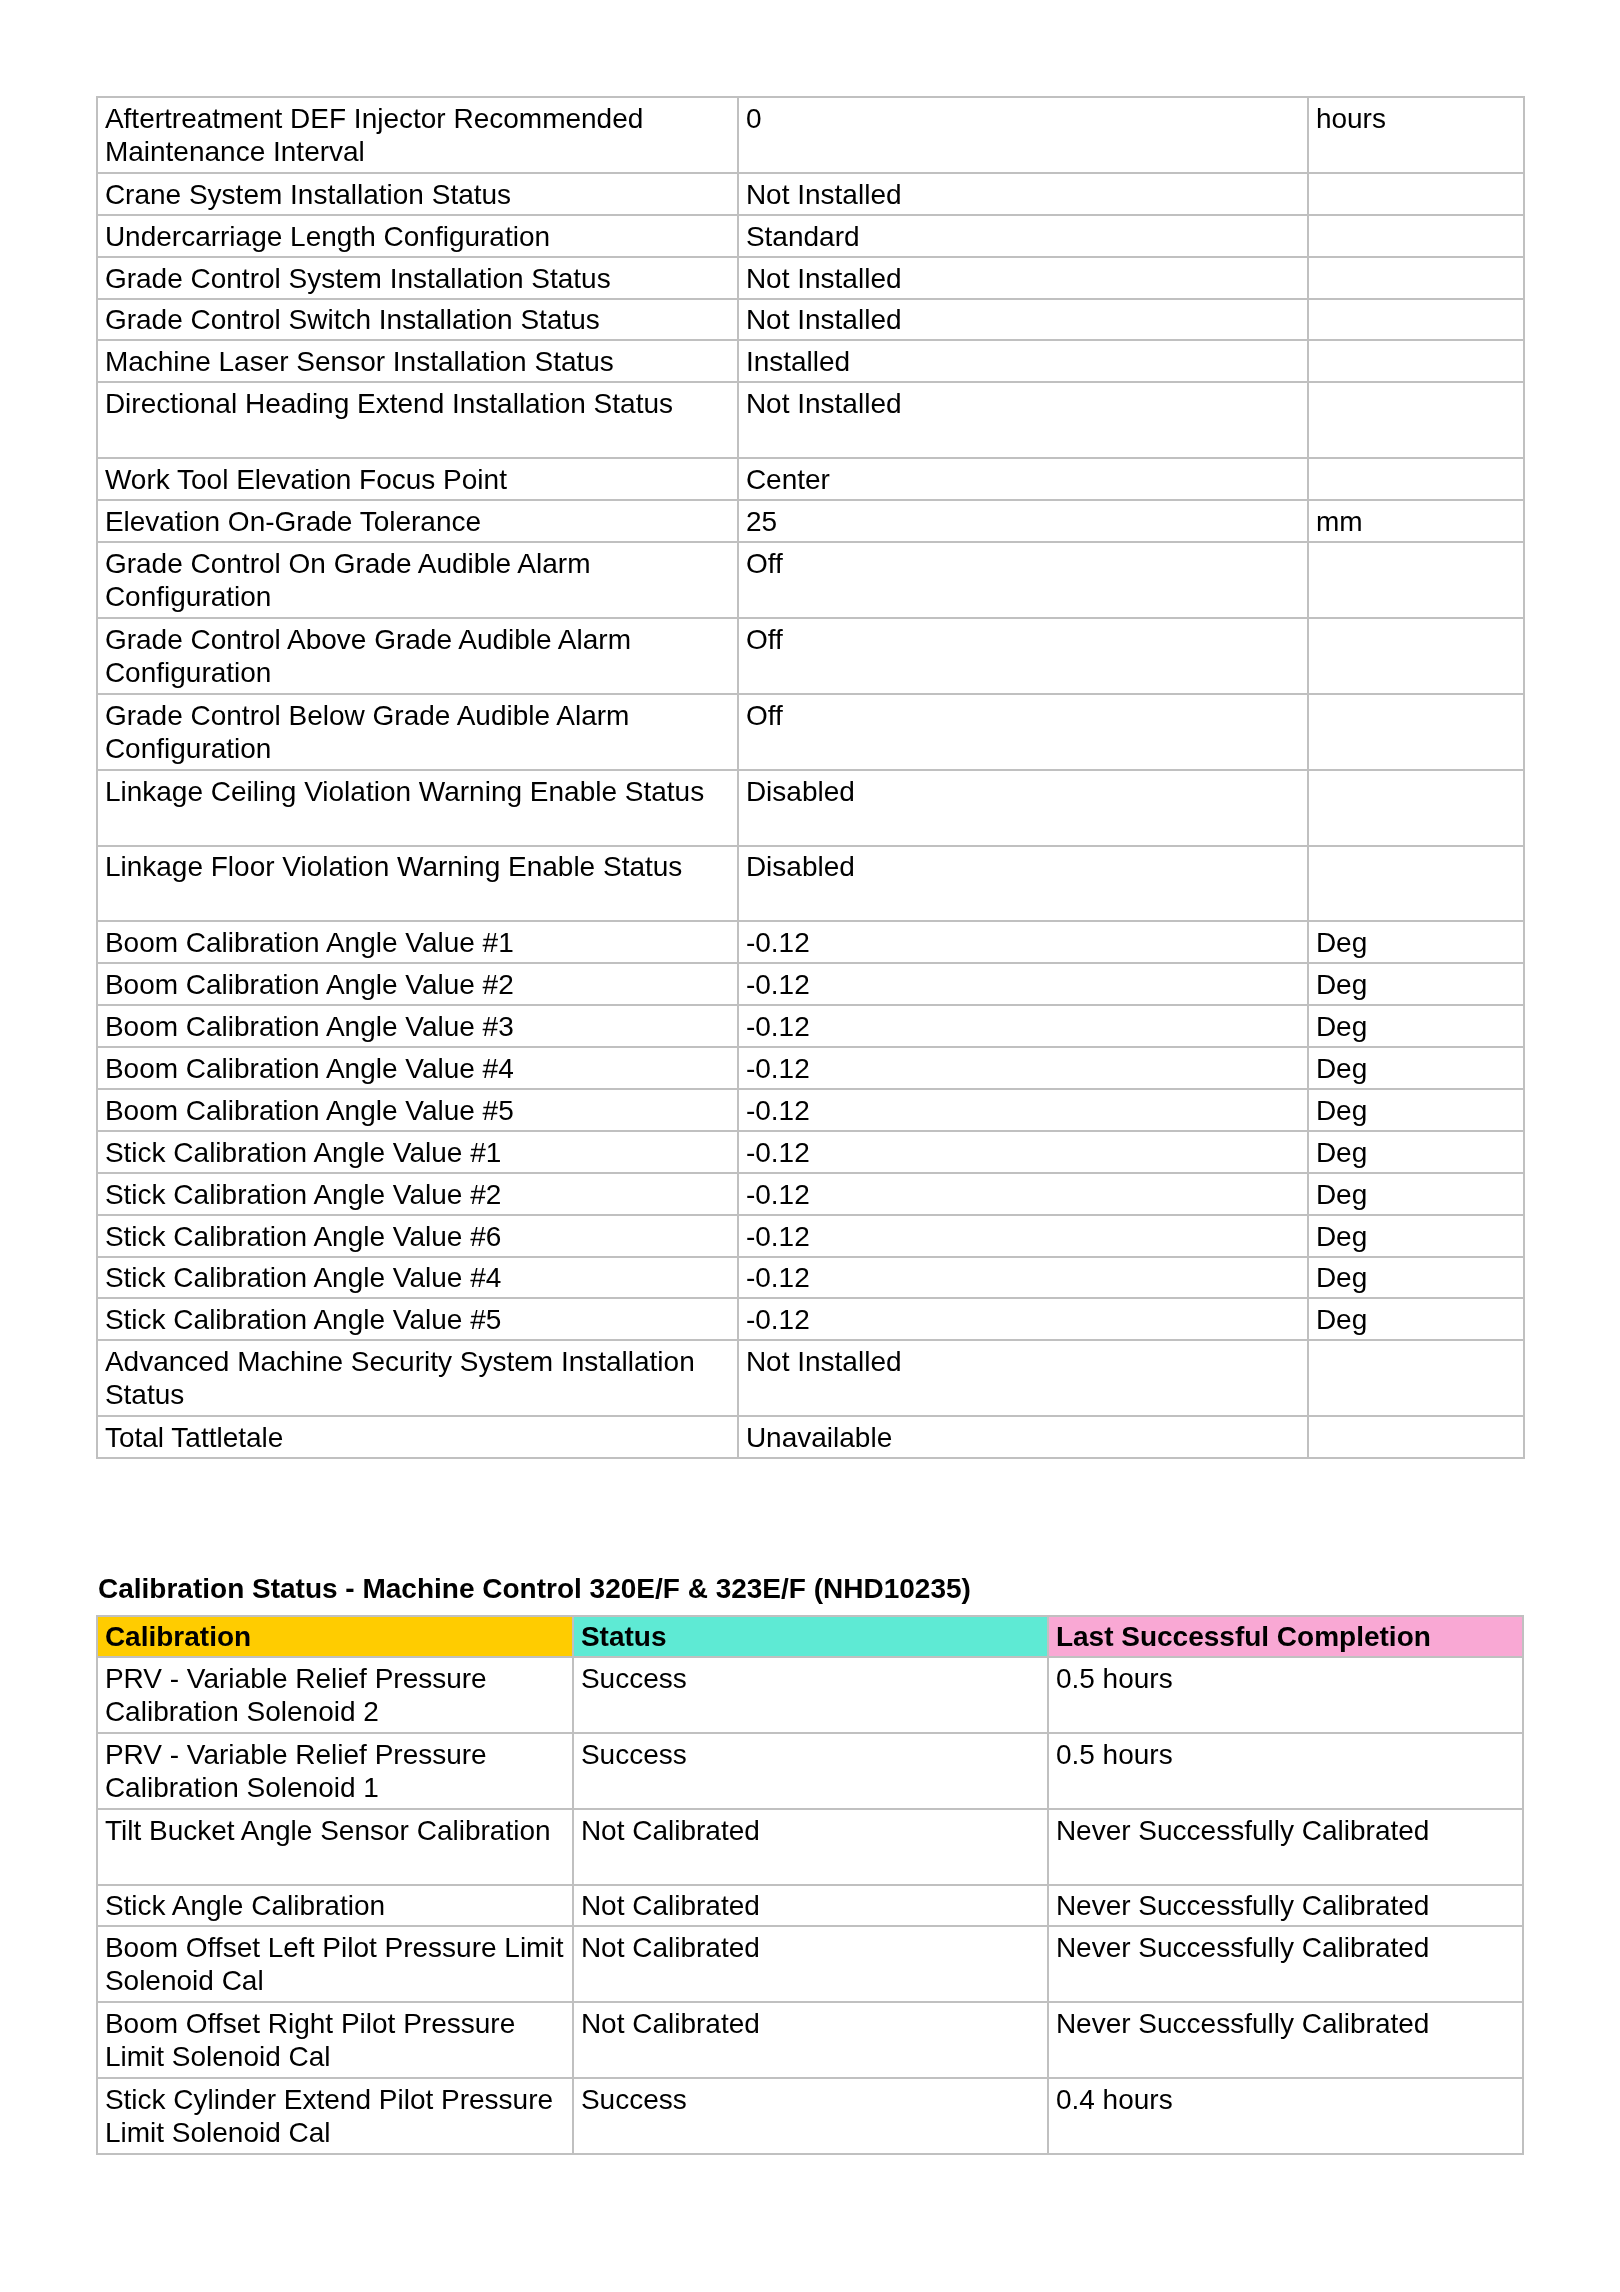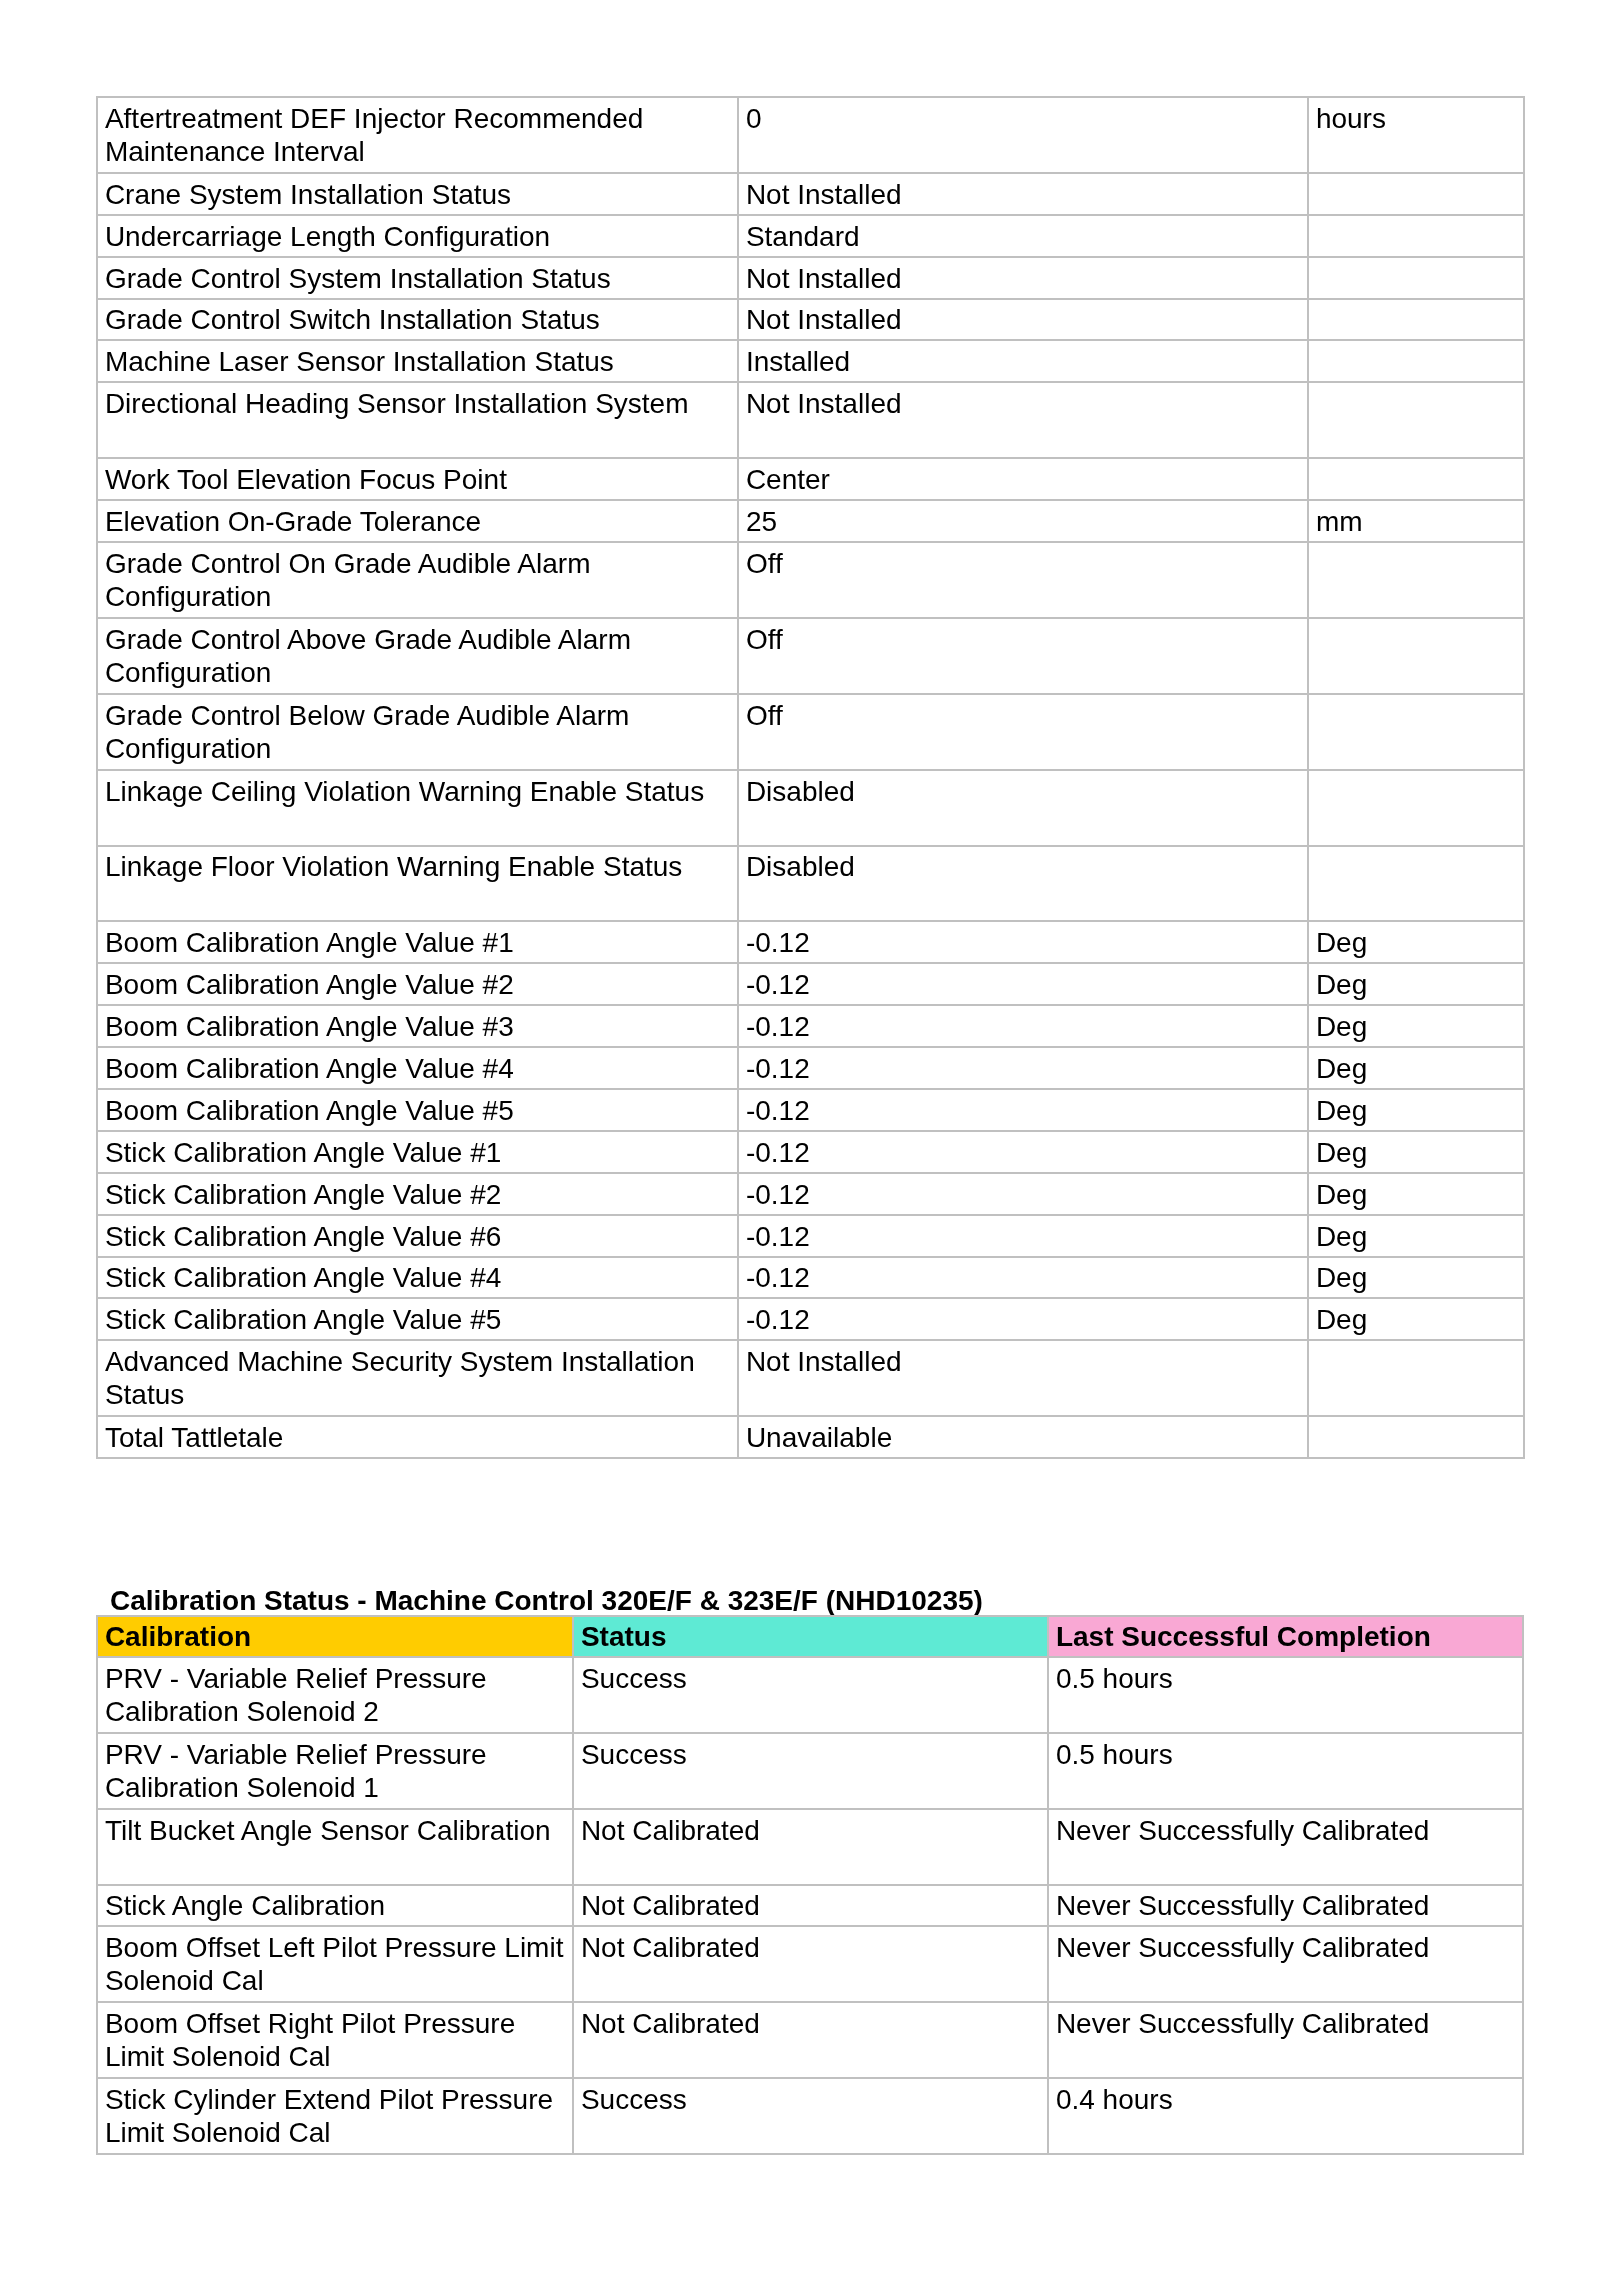--- a/index.html
+++ b/index.html
@@ -8,21 +8,21 @@
   table { position: absolute; left: 96px; width: 1427px; border-collapse: collapse; table-layout: fixed; padding-left: 16px; }
   td, th { border: 2.9px solid #c0c0c0; padding: 3.9px 3.9px 0 6.9px; vertical-align: top;
            font-size: 28px; line-height: 33px; text-align: left; font-weight: normal;
            overflow: hidden; }
   #config-table { top: 96px; }
   #config-table col.c1 { width: 641px; }
   #config-table col.c2 { width: 570px; }
   #config-table col.c3 { width: 216px; }
   tr.single td { height: 36px; }
   tr.double td { height: 70px; }
-  #section-heading { position: absolute; left: 98px; top: 1571px; margin: 12px;
+  #section-heading { position: absolute; left: 98px; top: 1571px; margin: 0;
                      font-size: 28px; font-weight: bold; line-height: 35px; }
   #calibration-table { top: 1615px; }
   #calibration-table col.k1 { width: 476px; }
   #calibration-table col.k2 { width: 475px; }
   #calibration-table col.k3 { width: 475px; }
   #calibration-table th { background: #ffcc00; font-weight: bold; height: 36px; padding-top: 2.9px; }
 </style>
 </head>
 <body>
 
@@ -57,21 +57,21 @@
         <td>Grade Control Switch Installation Status</td>
         <td>Not Installed</td>
         <td></td>
       </tr>
       <tr class="single">
         <td>Machine Laser Sensor Installation Status</td>
         <td>Installed</td>
         <td></td>
       </tr>
       <tr class="double">
-        <td>Directional Heading Sensor Installation System</td>
+        <td>Directional Heading Extend Installation Status</td>
         <td>Not Installed</td>
         <td></td>
       </tr>
       <tr class="single">
         <td>Work Tool Elevation Focus Point</td>
         <td>Center</td>
         <td></td>
       </tr>
       <tr class="single">
         <td>Elevation On-Grade Tolerance</td>

